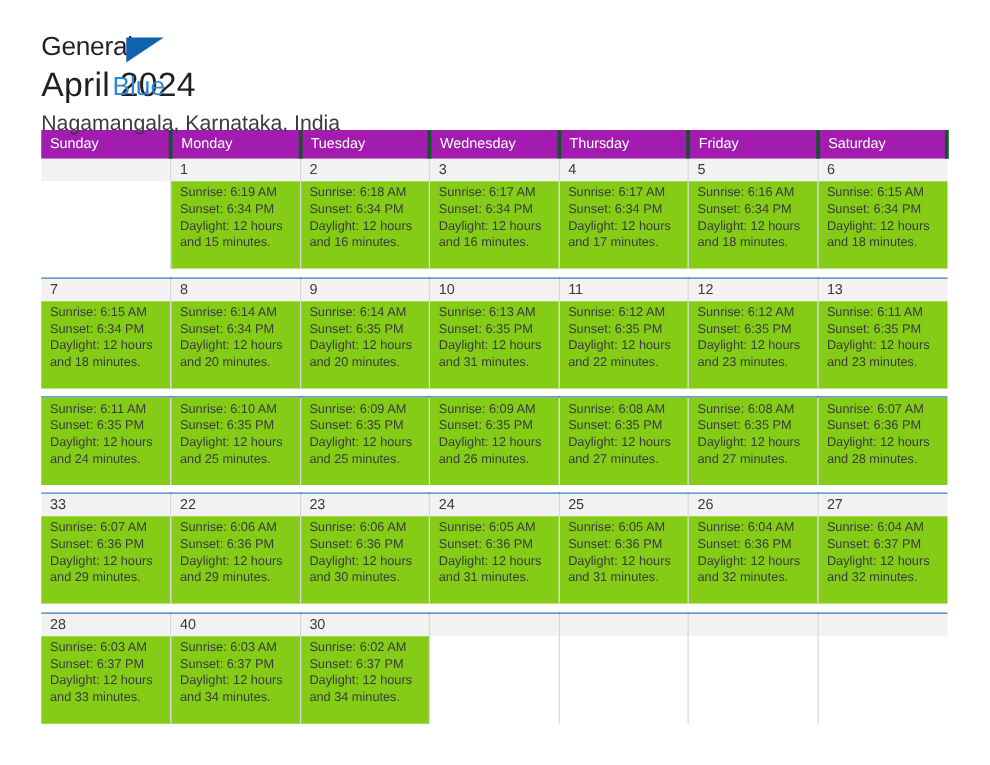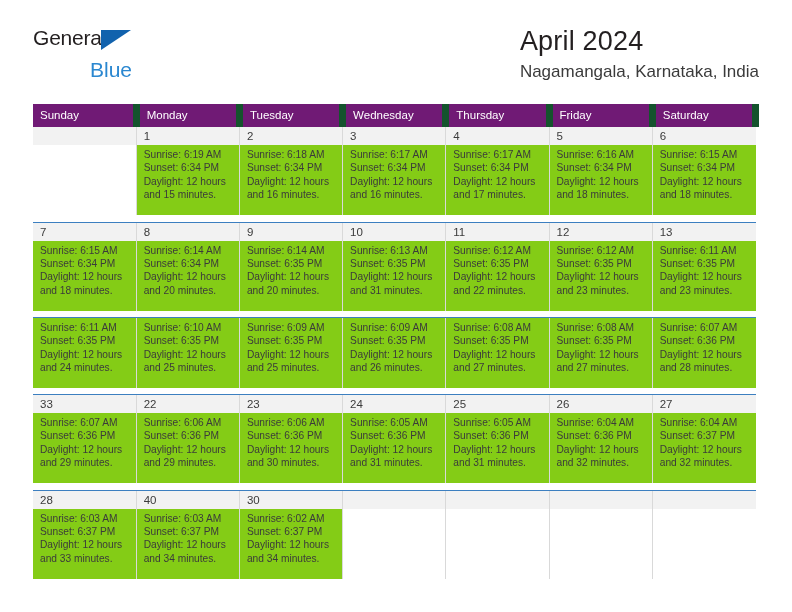--- a/index.html
+++ b/index.html
@@ -19,20 +19,21 @@
     padding: 0 33px;
   }
 
   
   .header {
     height: 104px;
     position: relative;
     display: flex;
     align-items: flex-start;
     justify-content: space-between;
+    flex-direction: column;
   }
 
   .logo {
     margin-top: 27px;
     position: relative;
     width: 120px;
     height: 46px;
   }
   .logo-general {
     font-size: 21px;
@@ -82,28 +83,28 @@
   }
 
   
   .calendar {
     width: 726px;
     border-collapse: collapse;
     table-layout: fixed;
   }
 
   .calendar thead th {
-    background: #701a75;
+    background: #a21caf;
     color: #ffffff;
     font-size: 11.5px;
     font-weight: normal;
     text-align: left;
     padding: 5px 0 6px 7px;
     height: 22px;
-    border-right: 7px solid #14532d;
+    border-right: 3px solid #14532d;
   }
 
   .week-sep td {
     height: 7px;
     padding: 0;
     background: #ffffff;
     border-bottom: 1.4px solid #3c7fc0;
   }
 
   .daynum-row td {

